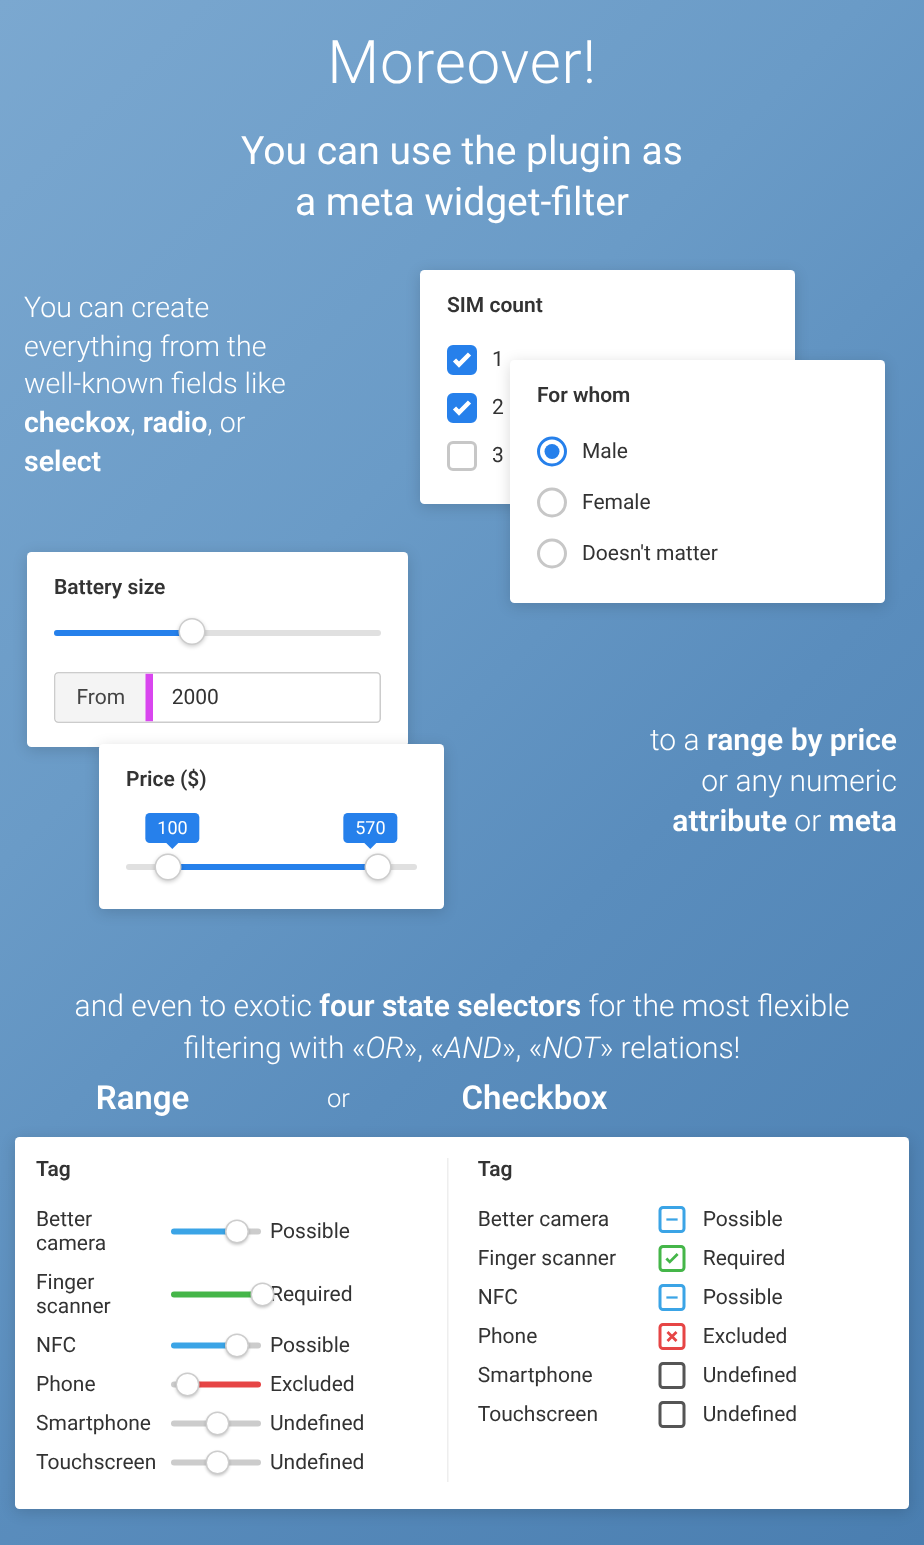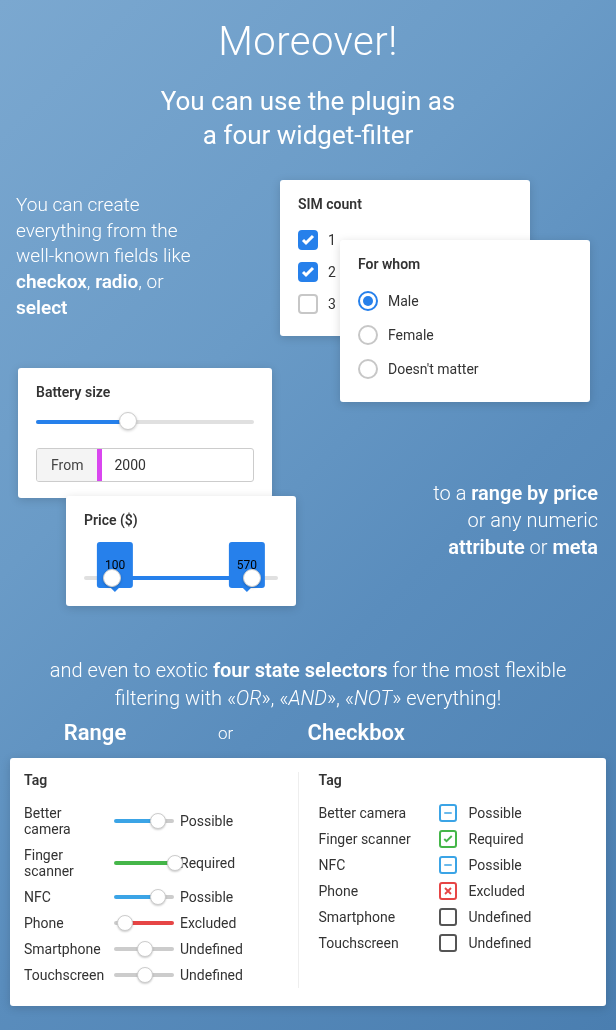--- a/index.html
+++ b/index.html
@@ -27,21 +27,21 @@
 .fill1{position:absolute;top:6px;left:0;width:40%;height:4px;background:#2680eb;border-radius:2px}
 .thumb1{position:absolute;top:-2px;left:38%;width:18px;height:18px;background:#fff;border:1px solid #ccc;border-radius:50%;box-shadow:0 1px 3px rgba(0,0,0,.2);cursor:pointer}
 .from-row{display:flex;border:1px solid #ccc;border-radius:3px;overflow:hidden}
 .from-lbl{background:#f4f4f4;padding:8px 14px;font-size:14px;color:#444;border-right:5px solid #d946ef}
 .from-val{flex:1;padding:8px 12px;font-size:14px;color:#333}
 .price{left:66px;top:496px;width:230px}
 .slider2{position:relative;height:50px;margin-top:10px}
 .track2{position:absolute;top:36px;left:0;right:0;height:4px;background:#e0e0e0;border-radius:2px}
 .fill2{position:absolute;top:36px;left:12%;right:12%;height:4px;background:#2680eb;border-radius:2px}
 .thumb2{position:absolute;top:29px;width:18px;height:18px;background:#fff;border:1px solid #ccc;border-radius:50%;box-shadow:0 1px 3px rgba(0,0,0,.2);cursor:pointer}
-.tip{position:absolute;top:2px;background:#2680eb;color:#000000;font-size:12px;padding:16px 8px;border-radius:3px;transform:translateX(-50%)}
+.tip{position:absolute;top:2px;background:#2680eb;color:#ffffff;font-size:12px;padding:3px 8px;border-radius:3px;transform:translateX(-50%)}
 .tip::after{content:"";position:absolute;top:100%;left:50%;transform:translateX(-50%);border:4px solid transparent;border-top-color:#2680eb}
 .right-txt{position:absolute;right:18px;top:480px;text-align:right;color:#fff;font-size:20px;font-weight:300;line-height:1.35}
 .right-txt b{font-weight:600}
 .exotic{position:absolute;left:0;right:0;top:656px;text-align:center;color:#fff;font-size:20px;font-weight:300;line-height:1.4;padding:0 28px}
 .exotic b{font-weight:600}
 .roc{position:absolute;left:0;right:0;top:720px;display:flex;align-items:center;color:#fff;font-size:22px;font-weight:600;}
 .roc .or{font-size:17px;font-weight:300;margin:0 28px}
 .roc span:first-child{width:190px;text-align:center}
 .roc span:last-child{width:190px;text-align:center}
 .tags{position:absolute;left:10px;right:10px;top:758px;background:#fff;border-radius:3px;box-shadow:0 2px 10px rgba(0,0,0,.15);display:flex;padding:14px 14px 18px;font-size:14px;color:#333}
@@ -56,21 +56,21 @@
 .sbox{width:18px;height:18px;border:2px solid;border-radius:3px;display:flex;align-items:center;justify-content:center}
 .sbox svg{width:12px;height:12px}
 </style>
 </head>
 <body>
 
 <div class="hero">
   <h1>Moreover!</h1>
   <h2>
     <span>You can use the plugin as</span><br>
-    <span>a four widget-filter</span>
+    <span>a meta widget-filter</span>
   </h2>
 </div>
 
 <div class="intro">
   <span>You can create everything from the well-known fields like </span><b>checkox</b><span>, </span><b>radio</b><span>, or </span><b>select</b>
 </div>
 
 <div class="card sim">
   <div class="card-title">SIM count</div>
   <div id="sim-list">
@@ -140,21 +140,21 @@
   </div>
 </div>
 
 <div class="right-txt">
   <span>to a </span><b>range by price</b><br>
   <span>or any numeric</span><br>
   <b>attribute</b><span> or </span><b>meta</b>
 </div>
 
 <div class="exotic">
-  <span>and even to exotic </span><b>four state selectors</b><span> for the most flexible filtering with «</span><i>OR</i><span>», «</span><i>AND</i><span>», «</span><i>NOT</i><span>» everything!</span>
+  <span>and even to exotic </span><b>four state selectors</b><span> for the most flexible filtering with «</span><i>OR</i><span>», «</span><i>AND</i><span>», «</span><i>NOT</i><span>» relations!</span>
 </div>
 
 <div class="roc">
   <span>Range</span>
   <span class="or">or</span>
   <span>Checkbox</span>
 </div>
 
 <div class="tags">
   <div class="col">

